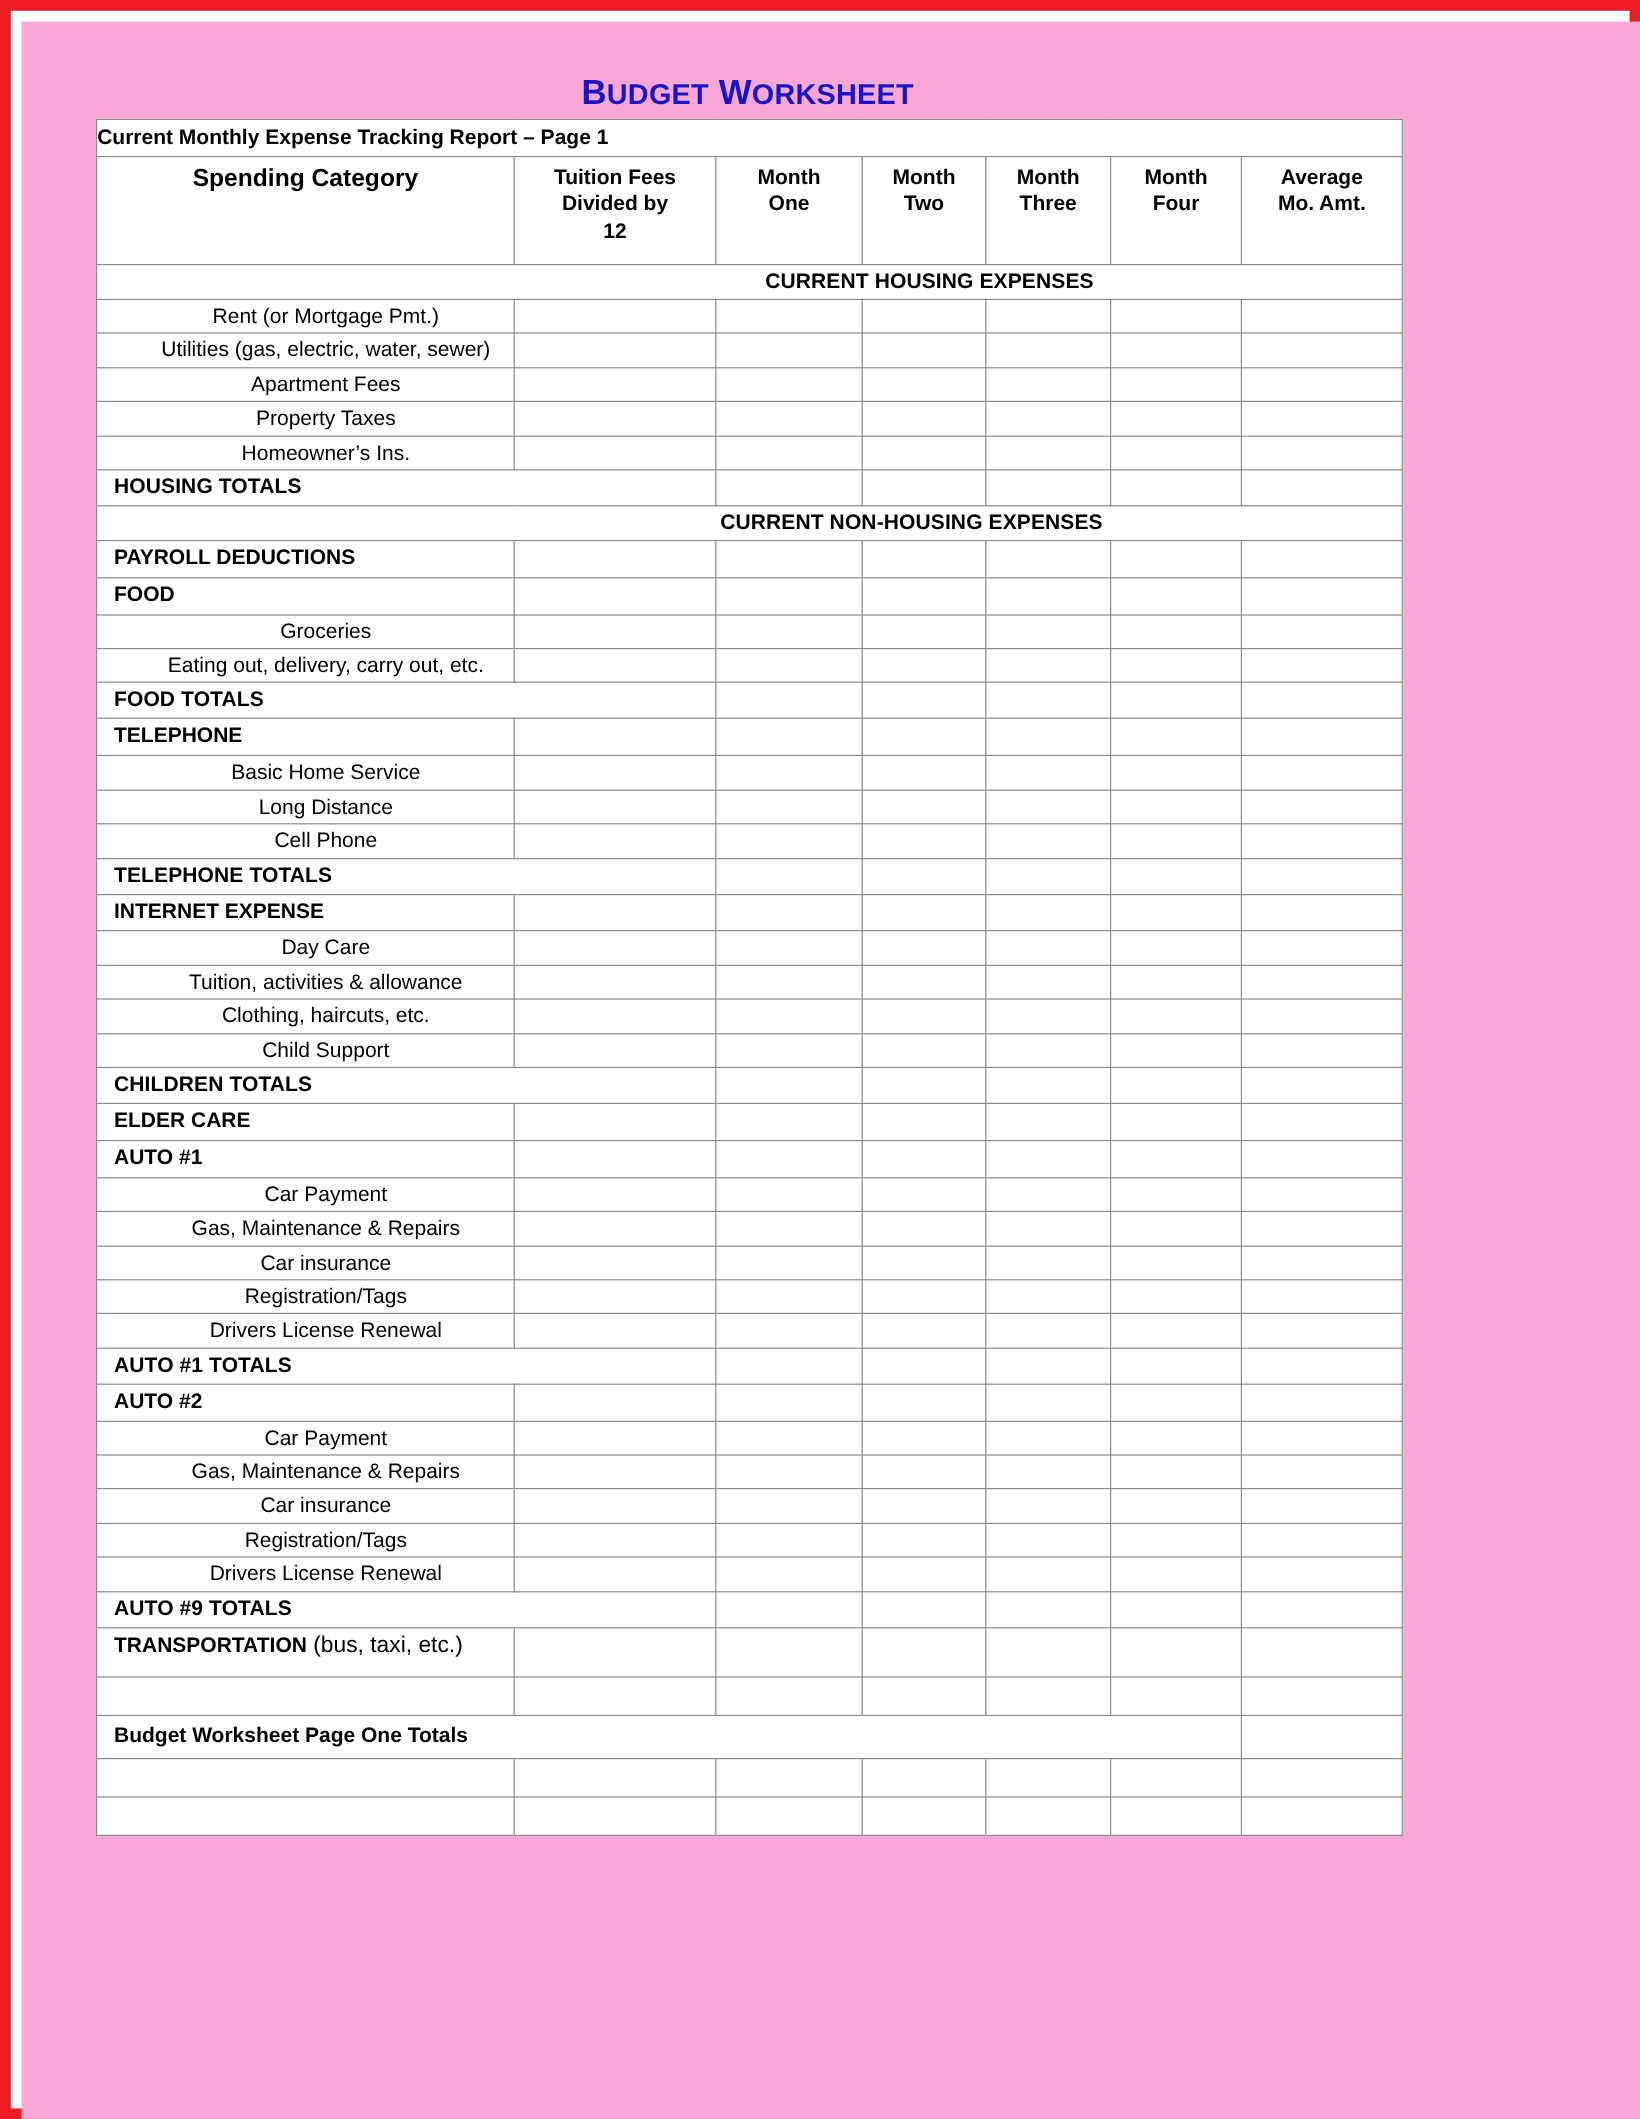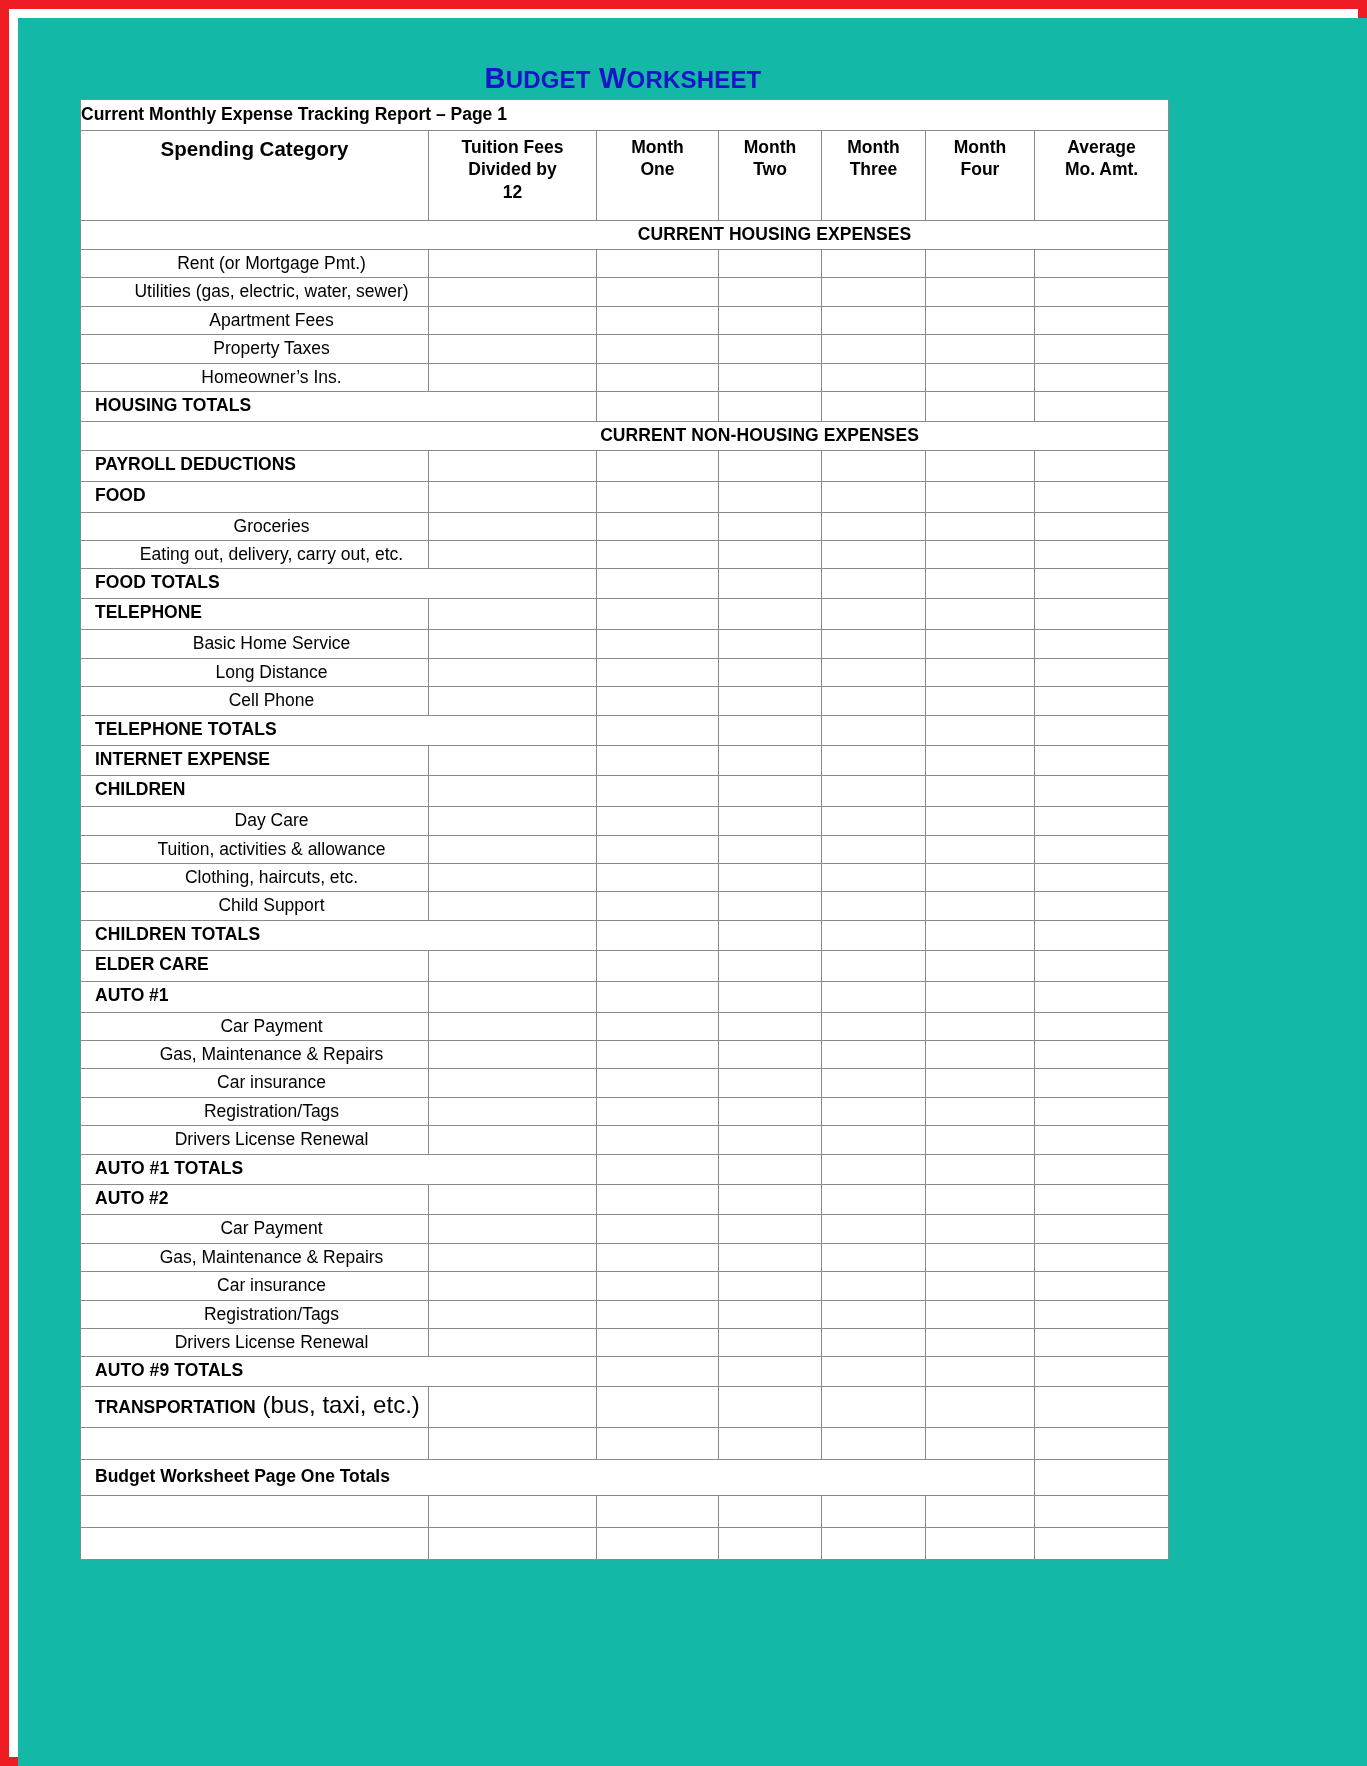--- a/index.html
+++ b/index.html
@@ -23,21 +23,21 @@
     box-sizing: border-box;
     border: 9px solid #ee1c25;
     background: #ffffff;
   }
 
   #sheet {
     position: absolute;
     left: 9px; top: 9px;
     width: 1349px;
     height: 1748px;
-    background: #14b8a6;
+    background: #f9a8d4;
     overflow: hidden;
   }
 
   
   #doc-title {
     position: absolute;
     left: 0;
     top: 44px;
     width: 1210px;
     text-align: center;
@@ -117,21 +117,21 @@
     text-align: center;
   }
   .item.wrap { padding-right: 8px !important; }
   .grp {
     padding: 3px 4px 5px 14px !important;
     font-weight: bold;
     font-size: 20px;
     line-height: 1.25;
   }
   .grp.tall { height: 32px; }
-  .grp .small { font-weight: normal; font-size: 24px; }
+  .grp .small { font-weight: normal; font-size: 19px; }
   .totals {
     padding: 3px 4px 5px 14px !important;
     font-weight: bold;
     font-size: 20.5px;
     color: #14a02e;
     letter-spacing: .1px;
   }
   .pagetotals {
     padding: 6px 4px 8px 14px !important;
     font-weight: bold;
@@ -347,29 +347,20 @@
           <tr>
             <td class="grp">INTERNET EXPENSE</td>
             <td class="empty-cell"></td>
             <td class="empty-cell"></td>
             <td class="empty-cell"></td>
             <td class="empty-cell"></td>
             <td class="empty-cell"></td>
             <td class="empty-cell"></td>
           </tr>
           <tr>
-            <td class="grp">CHILDREN</td>
-            <td class="empty-cell"></td>
-            <td class="empty-cell"></td>
-            <td class="empty-cell"></td>
-            <td class="empty-cell"></td>
-            <td class="empty-cell"></td>
-            <td class="empty-cell"></td>
-          </tr>
-          <tr>
             <td class="item wrap">Day Care</td>
             <td class="empty-cell"></td>
             <td class="empty-cell"></td>
             <td class="empty-cell"></td>
             <td class="empty-cell"></td>
             <td class="empty-cell"></td>
             <td class="empty-cell"></td>
           </tr>
           <tr>
             <td class="item wrap">Tuition, activities &amp; allowance</td>

